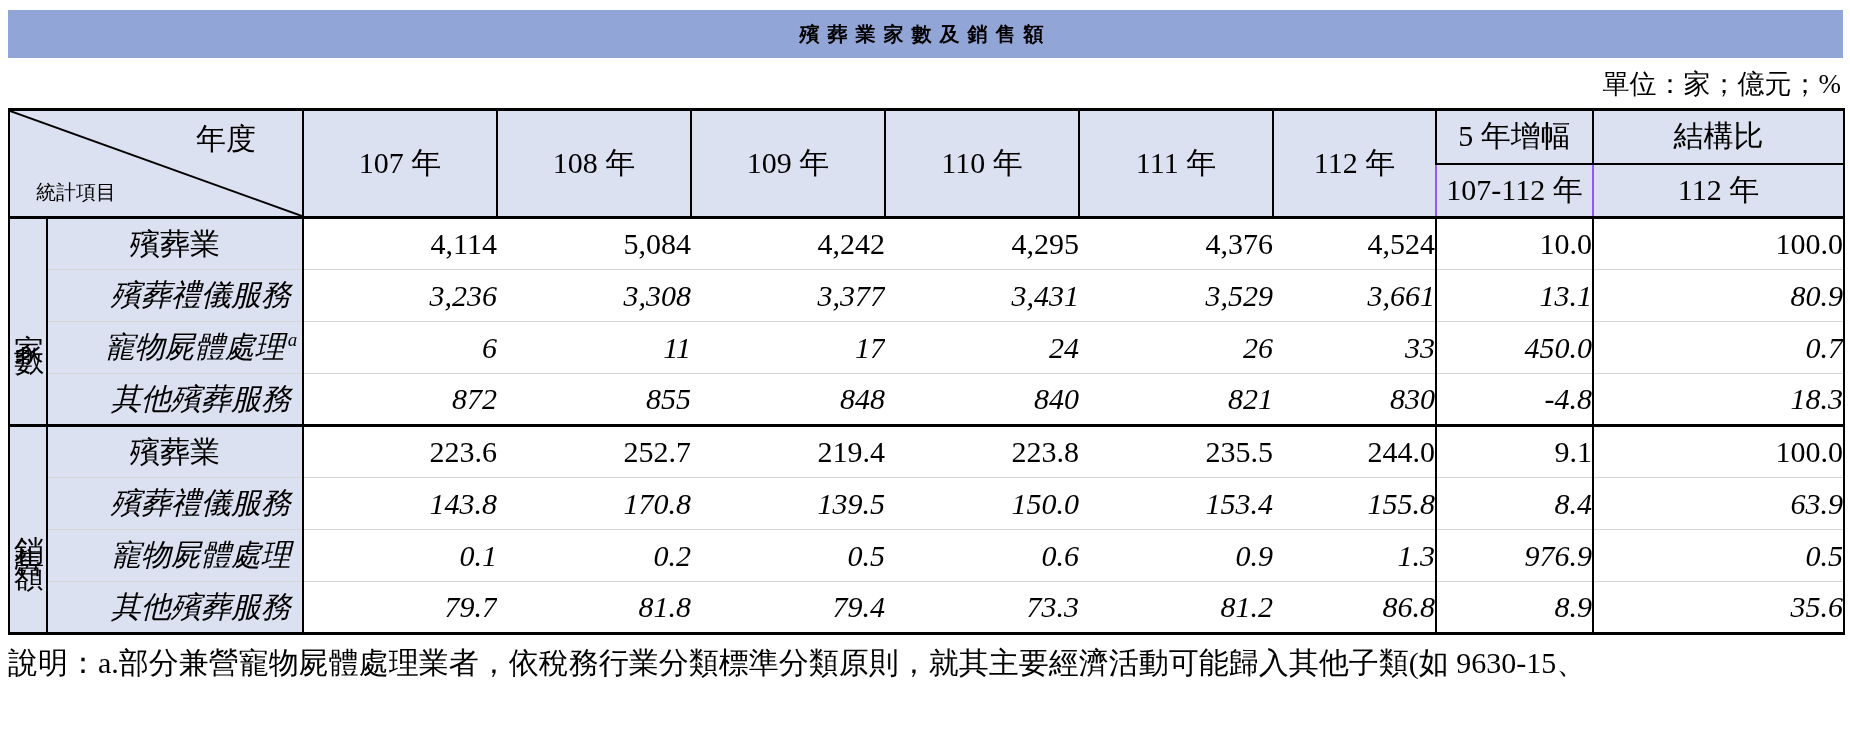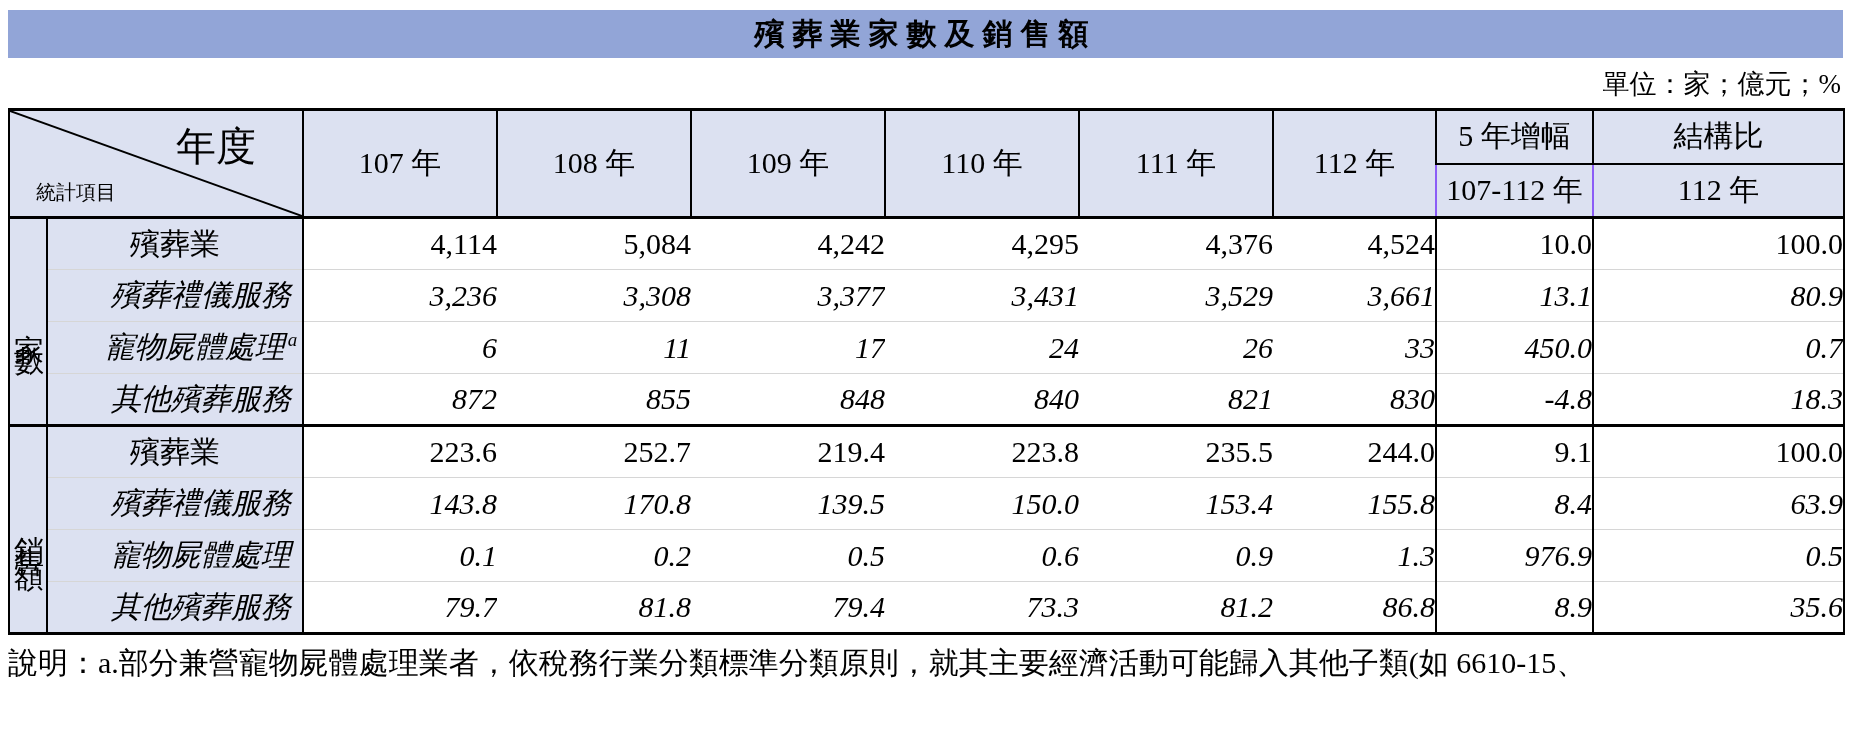--- a/index.html
+++ b/index.html
@@ -19,21 +19,21 @@
   }
   .title-bar {
     width: 1835px;
     height: 48px;
     background: #92a5d7;
     display: flex;
     align-items: center;
     justify-content: center;
   }
   .title-bar .title-text {
-    font-size: 30px;
+    font-size: 20px;
     font-weight: bold;
     letter-spacing: 8px;
   }
   .unit-note {
     width: 1835px;
     height: 50px;
     line-height: 52px;
     text-align: right;
     font-size: 27px;
     padding-right: 2px;
@@ -66,21 +66,21 @@
   }
   th.corner svg.diag {
     position: absolute;
     left: 0; top: 0;
     width: 100%; height: 100%;
     display: block;
   }
   th.corner .c-top {
     position: absolute;
     top: 8px; right: 46px;
-    font-size: 40px;
+    font-size: 30px;
   }
   th.corner .c-bottom {
     position: absolute;
     bottom: 10px; left: 26px;
     font-size: 20px;
   }
 
   th.yr {
     border-left: 2px solid #000;
     border-bottom: 3px solid #000;
@@ -289,16 +289,16 @@
         <td class="num">73.3</td>
         <td class="num">81.2</td>
         <td class="num">86.8</td>
         <td class="num growth">8.9</td>
         <td class="num structure">35.6</td>
       </tr>
     </tbody>
   </table>
 
   <div class="footnote">
-    <div class="fn-line1">說明：a.部分兼營寵物屍體處理業者，依稅務行業分類標準分類原則，就其主要經濟活動可能歸入其他子類(如 6610-15、</div>
+    <div class="fn-line1">說明：a.部分兼營寵物屍體處理業者，依稅務行業分類標準分類原則，就其主要經濟活動可能歸入其他子類(如 9630-15、</div>
   </div>
 
 </div>
 
 </body></html>

